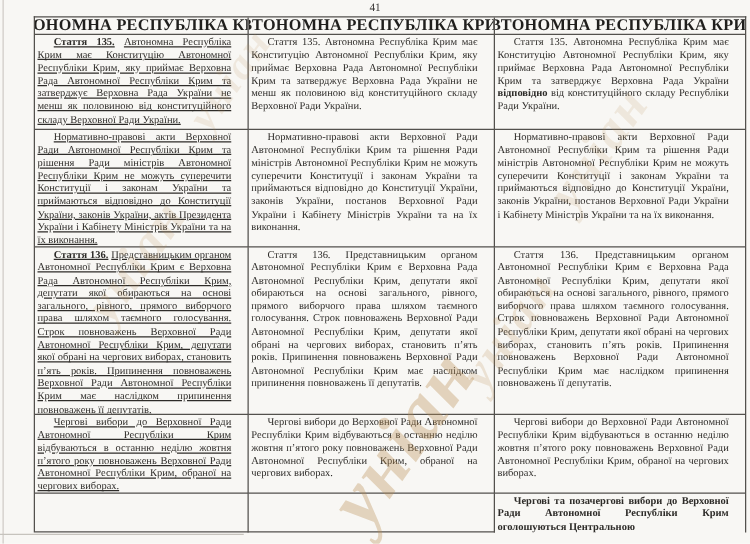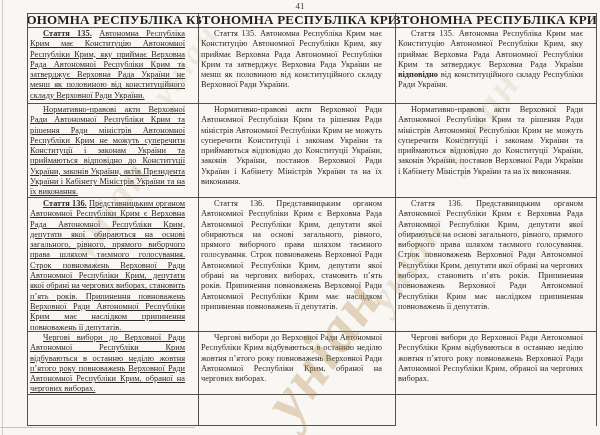--- a/index.html
+++ b/index.html
@@ -98,15 +98,18 @@
     <div class="cell bb">
       <p class="para"><span>Чергові вибори до Верховної Ради Автономної Республіки Крим відбуваються в останню неділю жовтня п’ятого року повноважень Верховної Ради Автономної Республіки Крим, обраної на чергових виборах.</span></p>
     </div>
 
     <div class="cell br bb">
       <p class="para"><span></span></p>
     </div>
     <div class="cell br bb">
       <p class="para"><span></span></p>
     </div>
+    <div class="cell overflow-show">
+      <p class="para"><span class="b">Чергові та позачергові вибори до Верховної Ради Автономної Республіки Крим оголошуються Центральною</span></p>
+    </div>
 
   </div>
 </div>
 
 </body></html>

